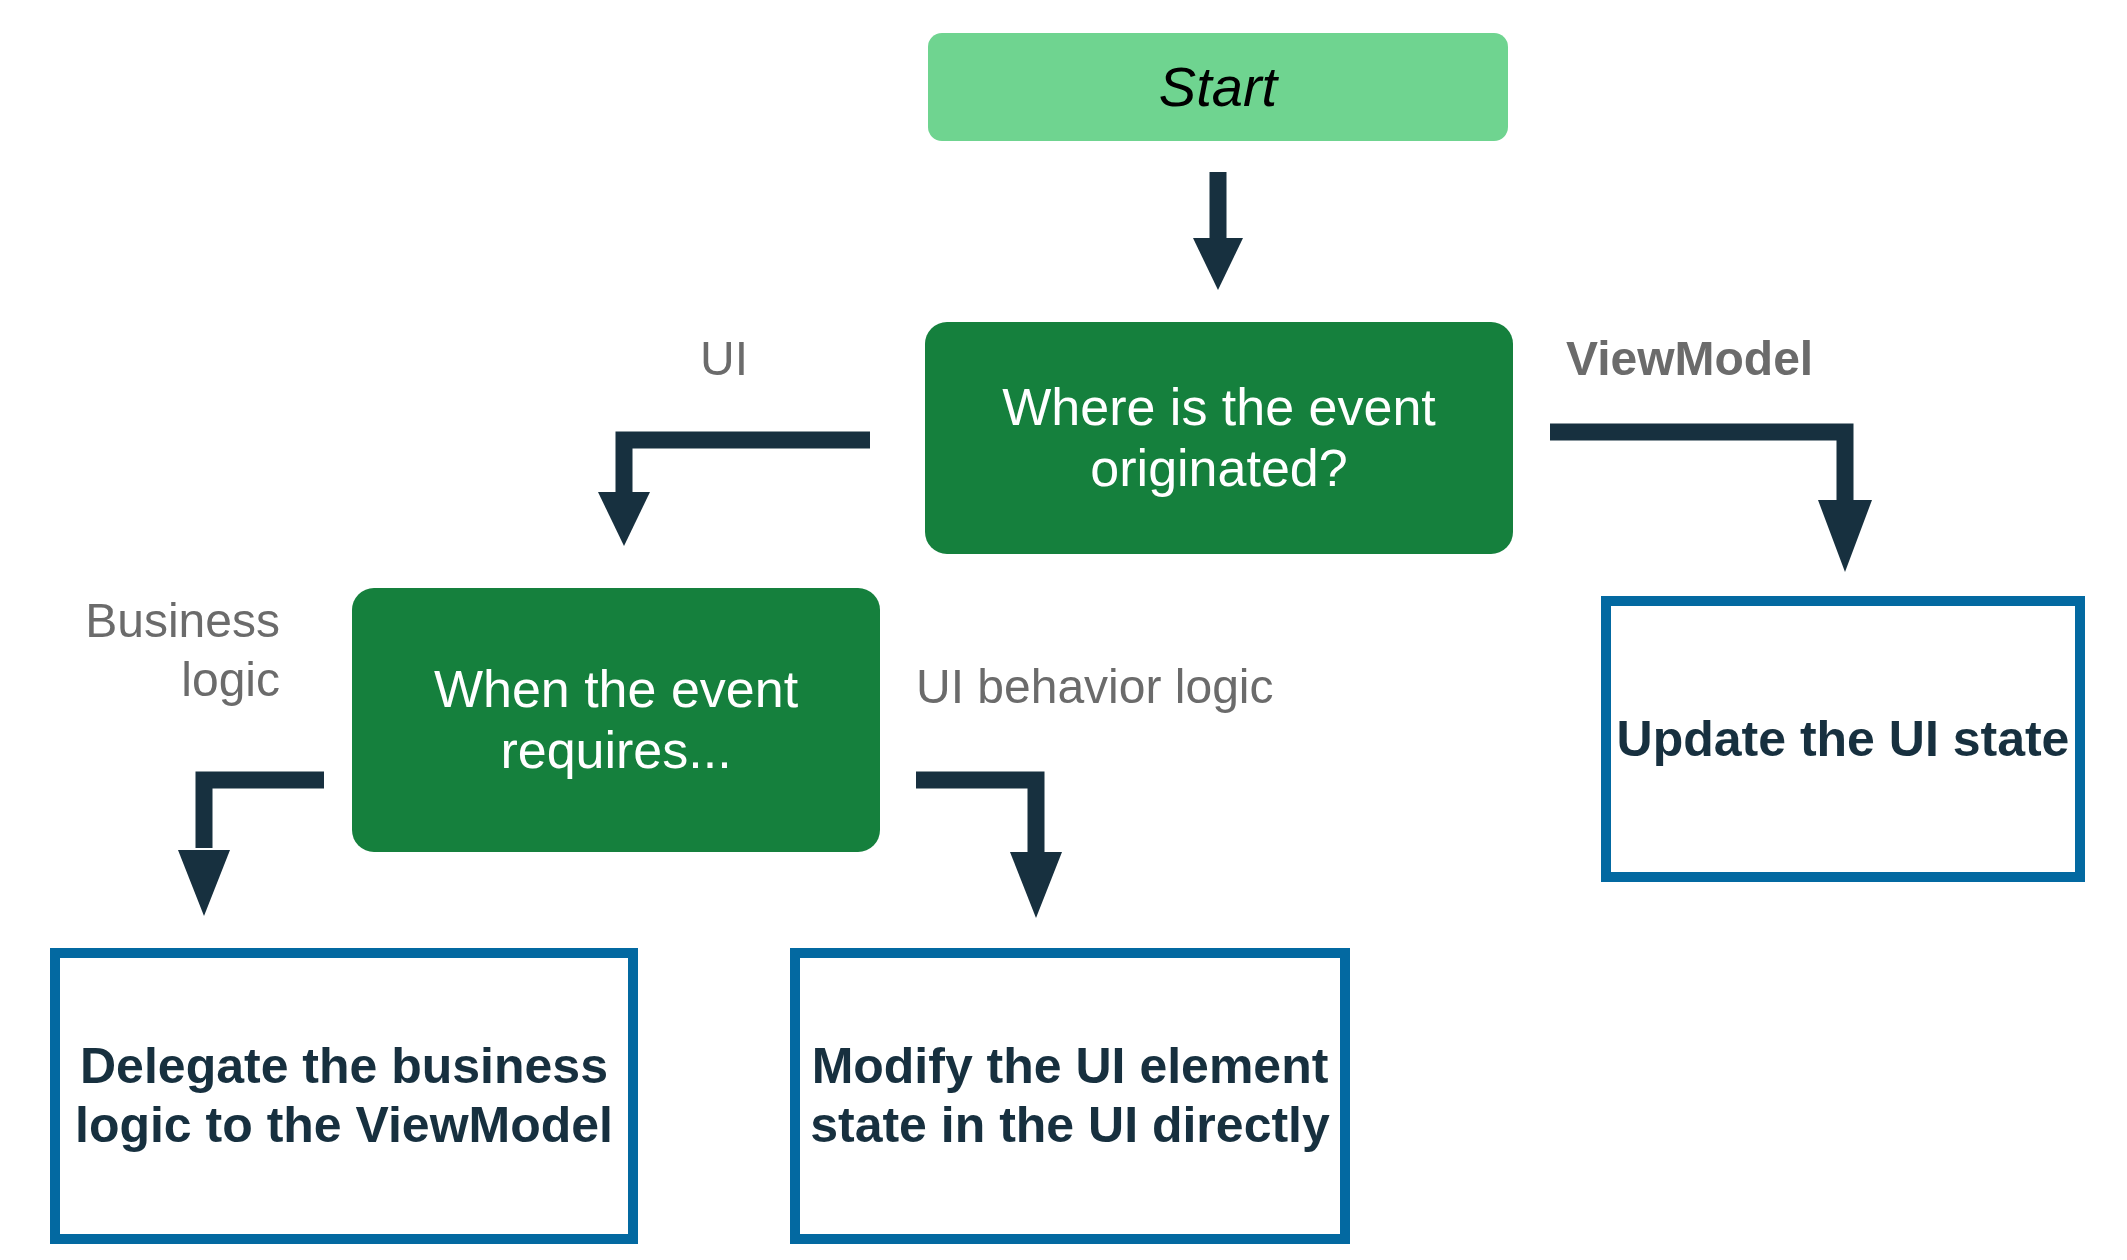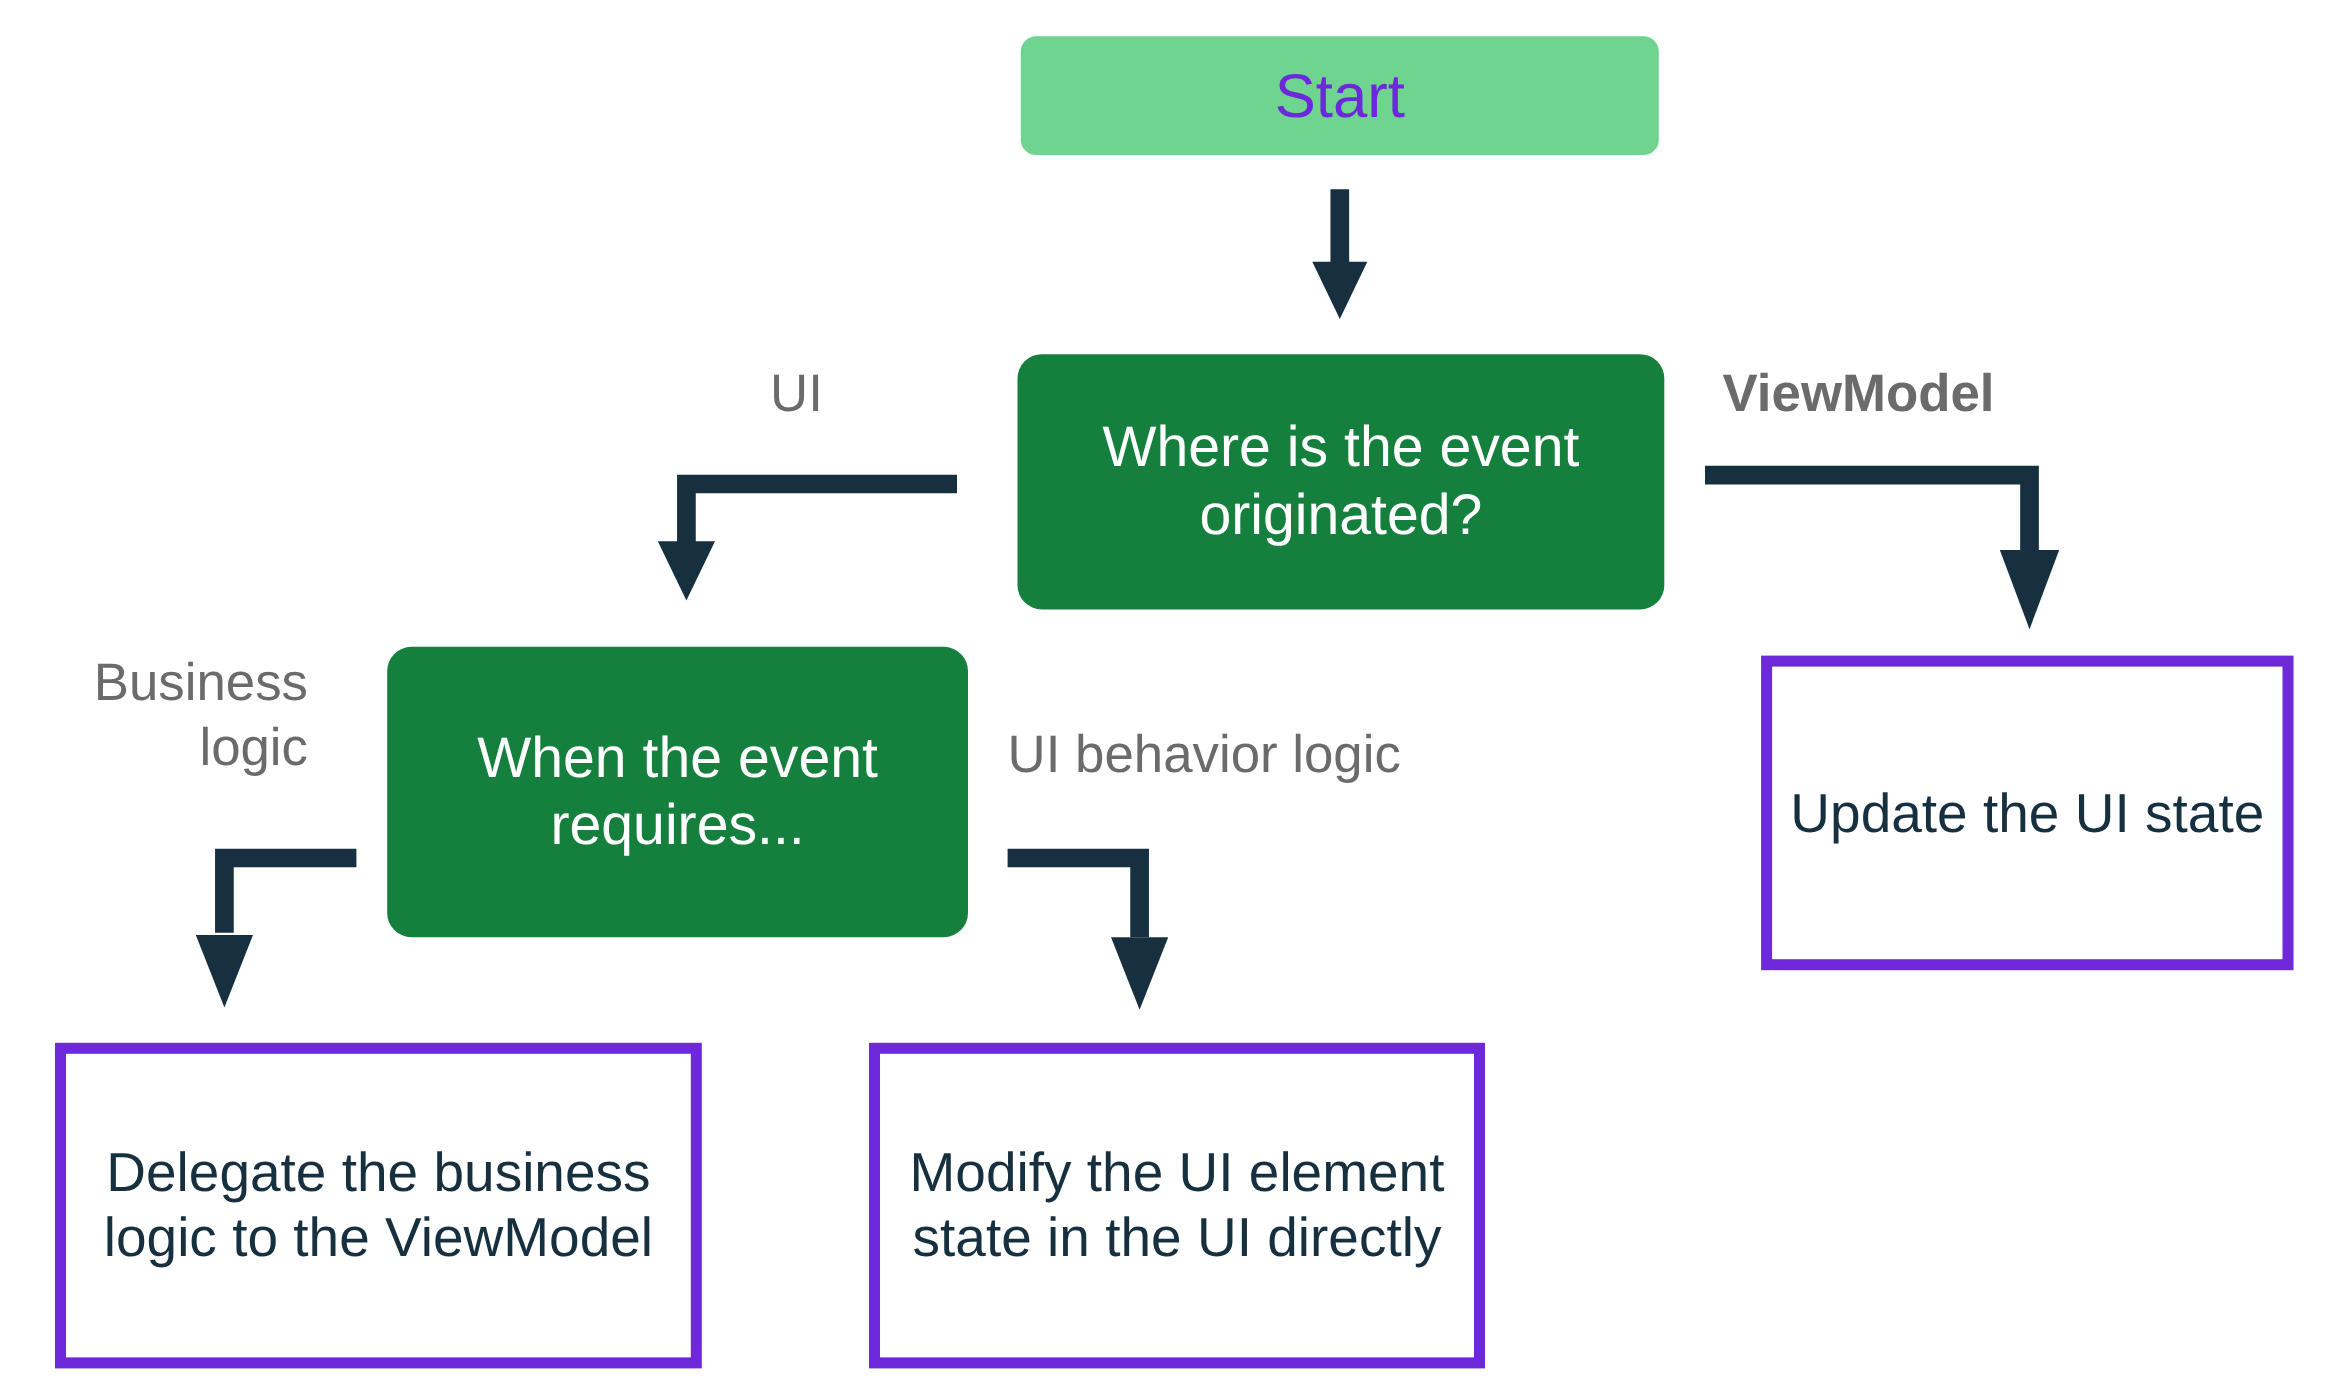--- a/index.html
+++ b/index.html
@@ -32,35 +32,37 @@
     position: absolute;
     display: flex;
     align-items: center;
     justify-content: center;
     text-align: center;
     box-sizing: border-box;
     line-height: 1.18;
   }
   .node-start {
     background: #6fd490;
-    color: #6d28d9;
+    color: #000000;
     border-radius: 14px;
     font-size: 56px;
+    font-style: italic;
   }
   .node-decision {
     background: #15803d;
     color: #ffffff;
     border-radius: 22px;
     font-size: 52px;
   }
   .node-action {
     background: #ffffff;
     color: #17303f;
-    border: 10px solid #6d28d9;
+    border: 10px solid #0369a1;
     font-size: 50px;
+    font-weight: bold;
   }
 
   
   .edge-label {
     position: absolute;
     color: #6b6b6b;
     font-size: 48px;
     line-height: 1.22;
     white-space: pre-line;
   }

